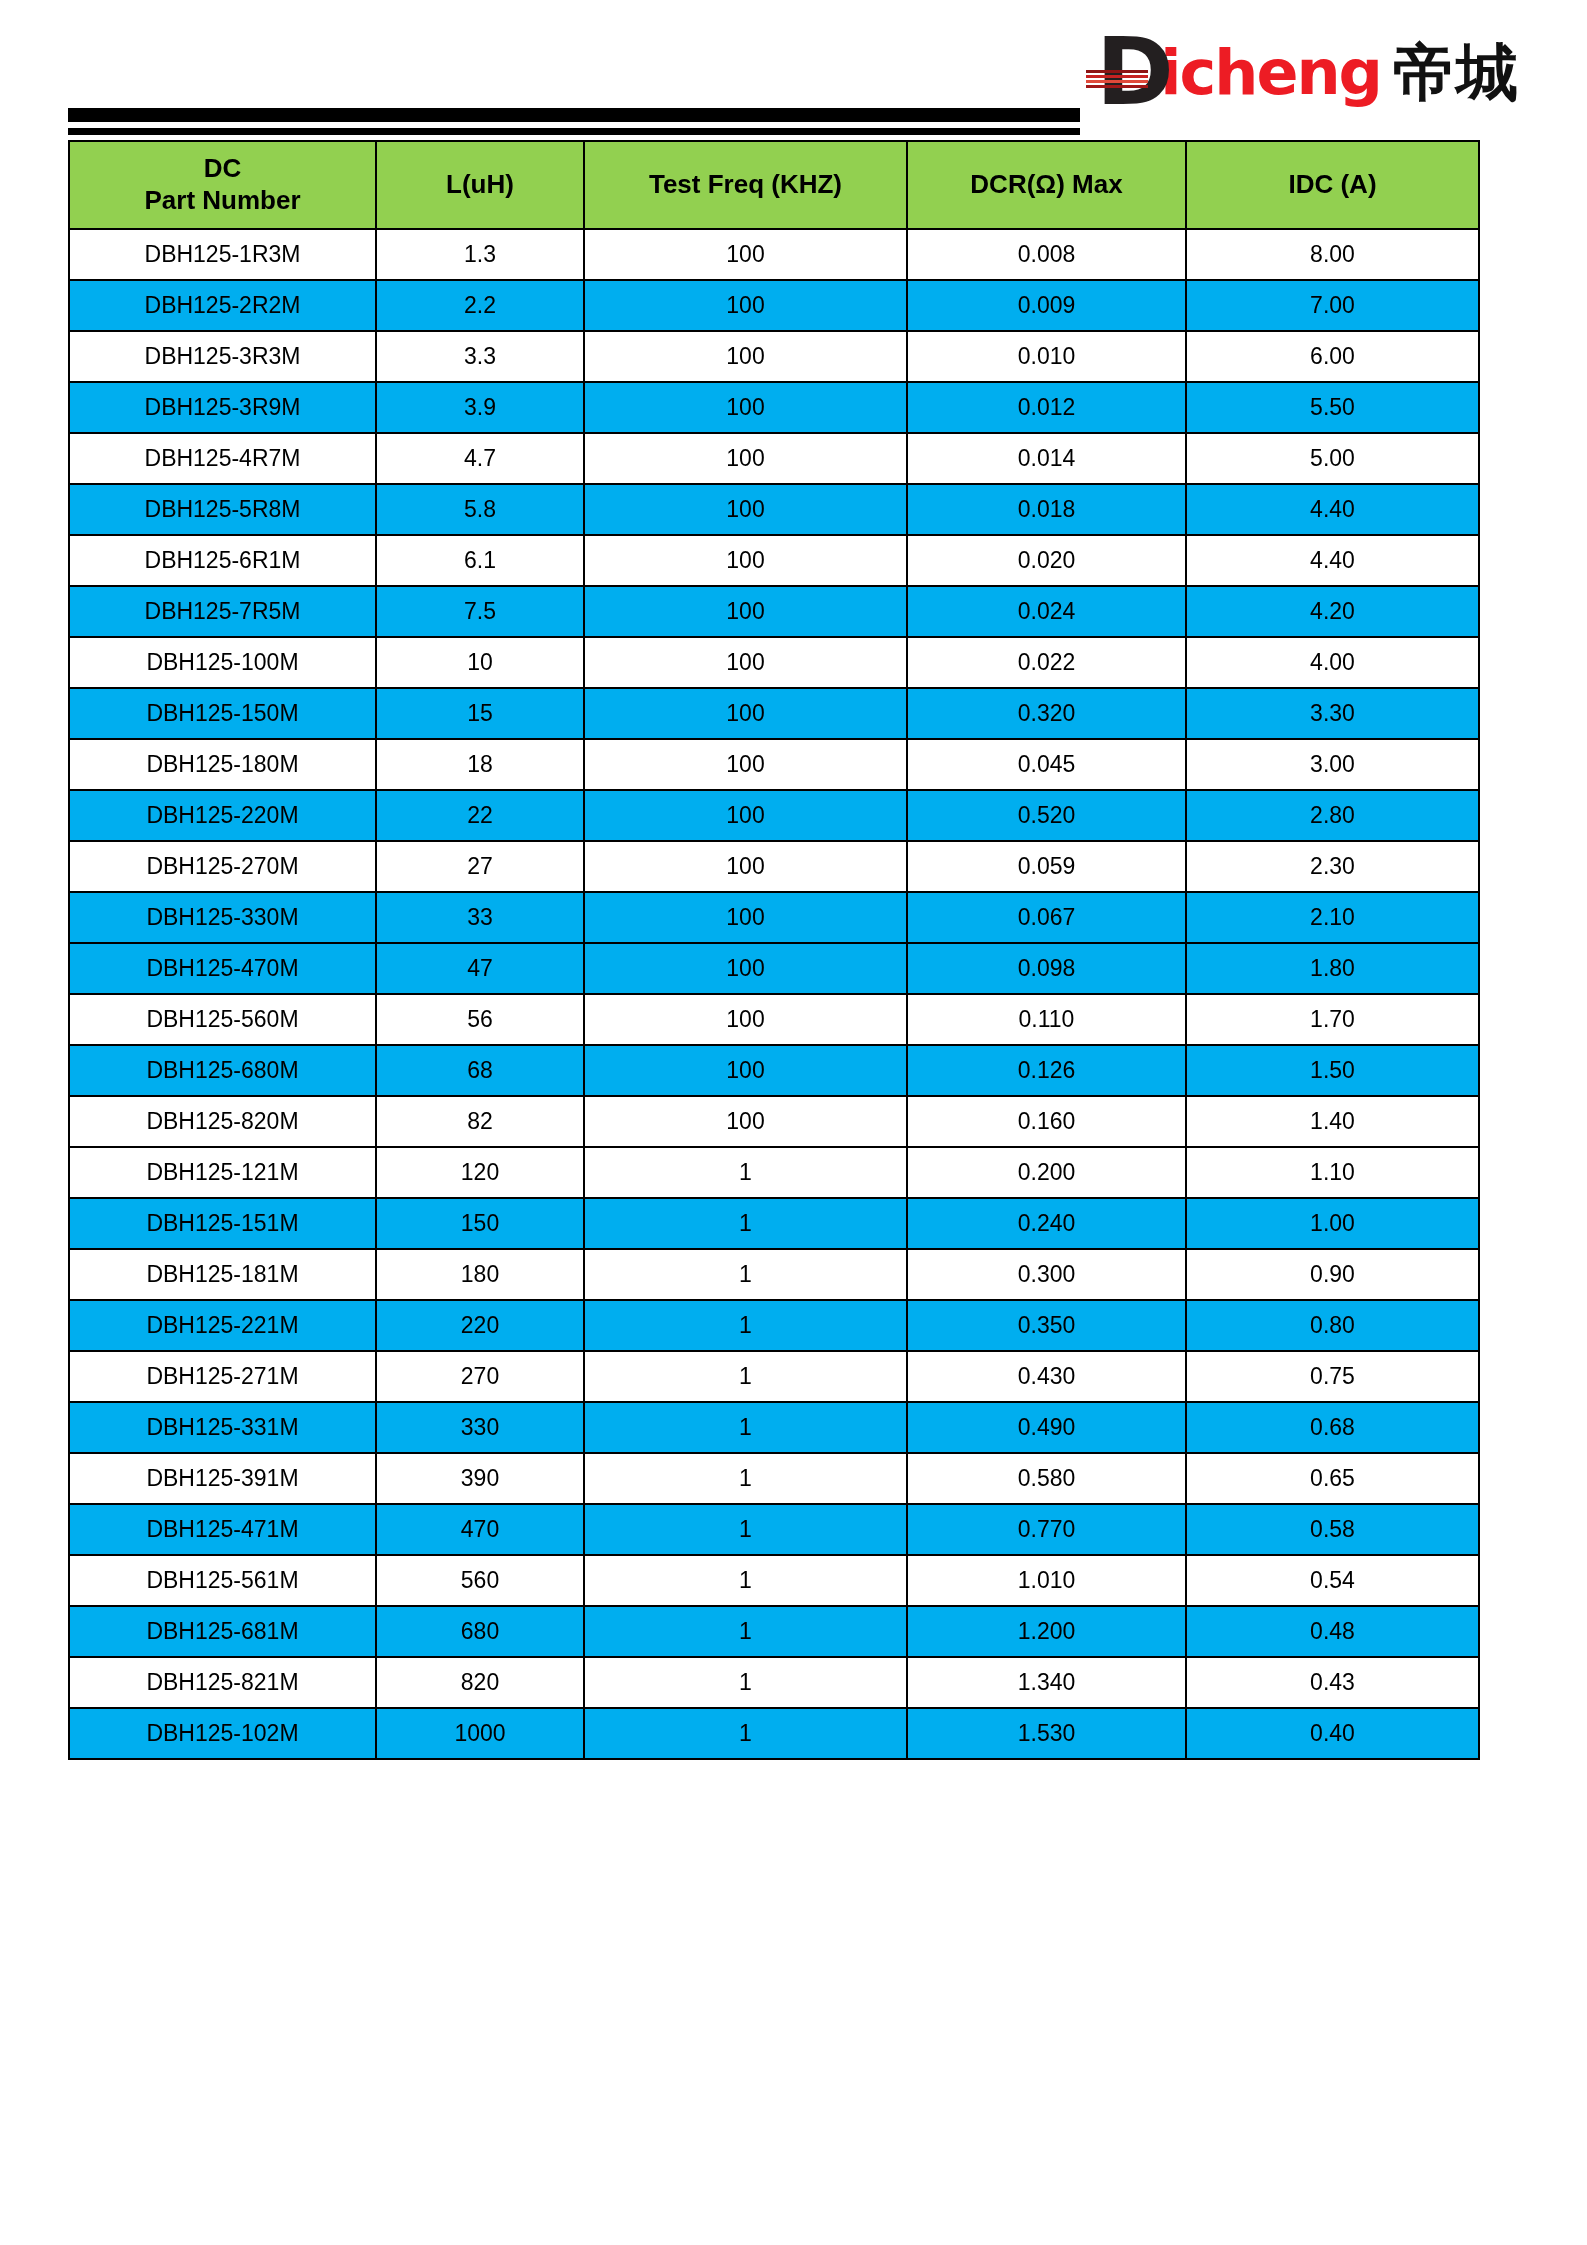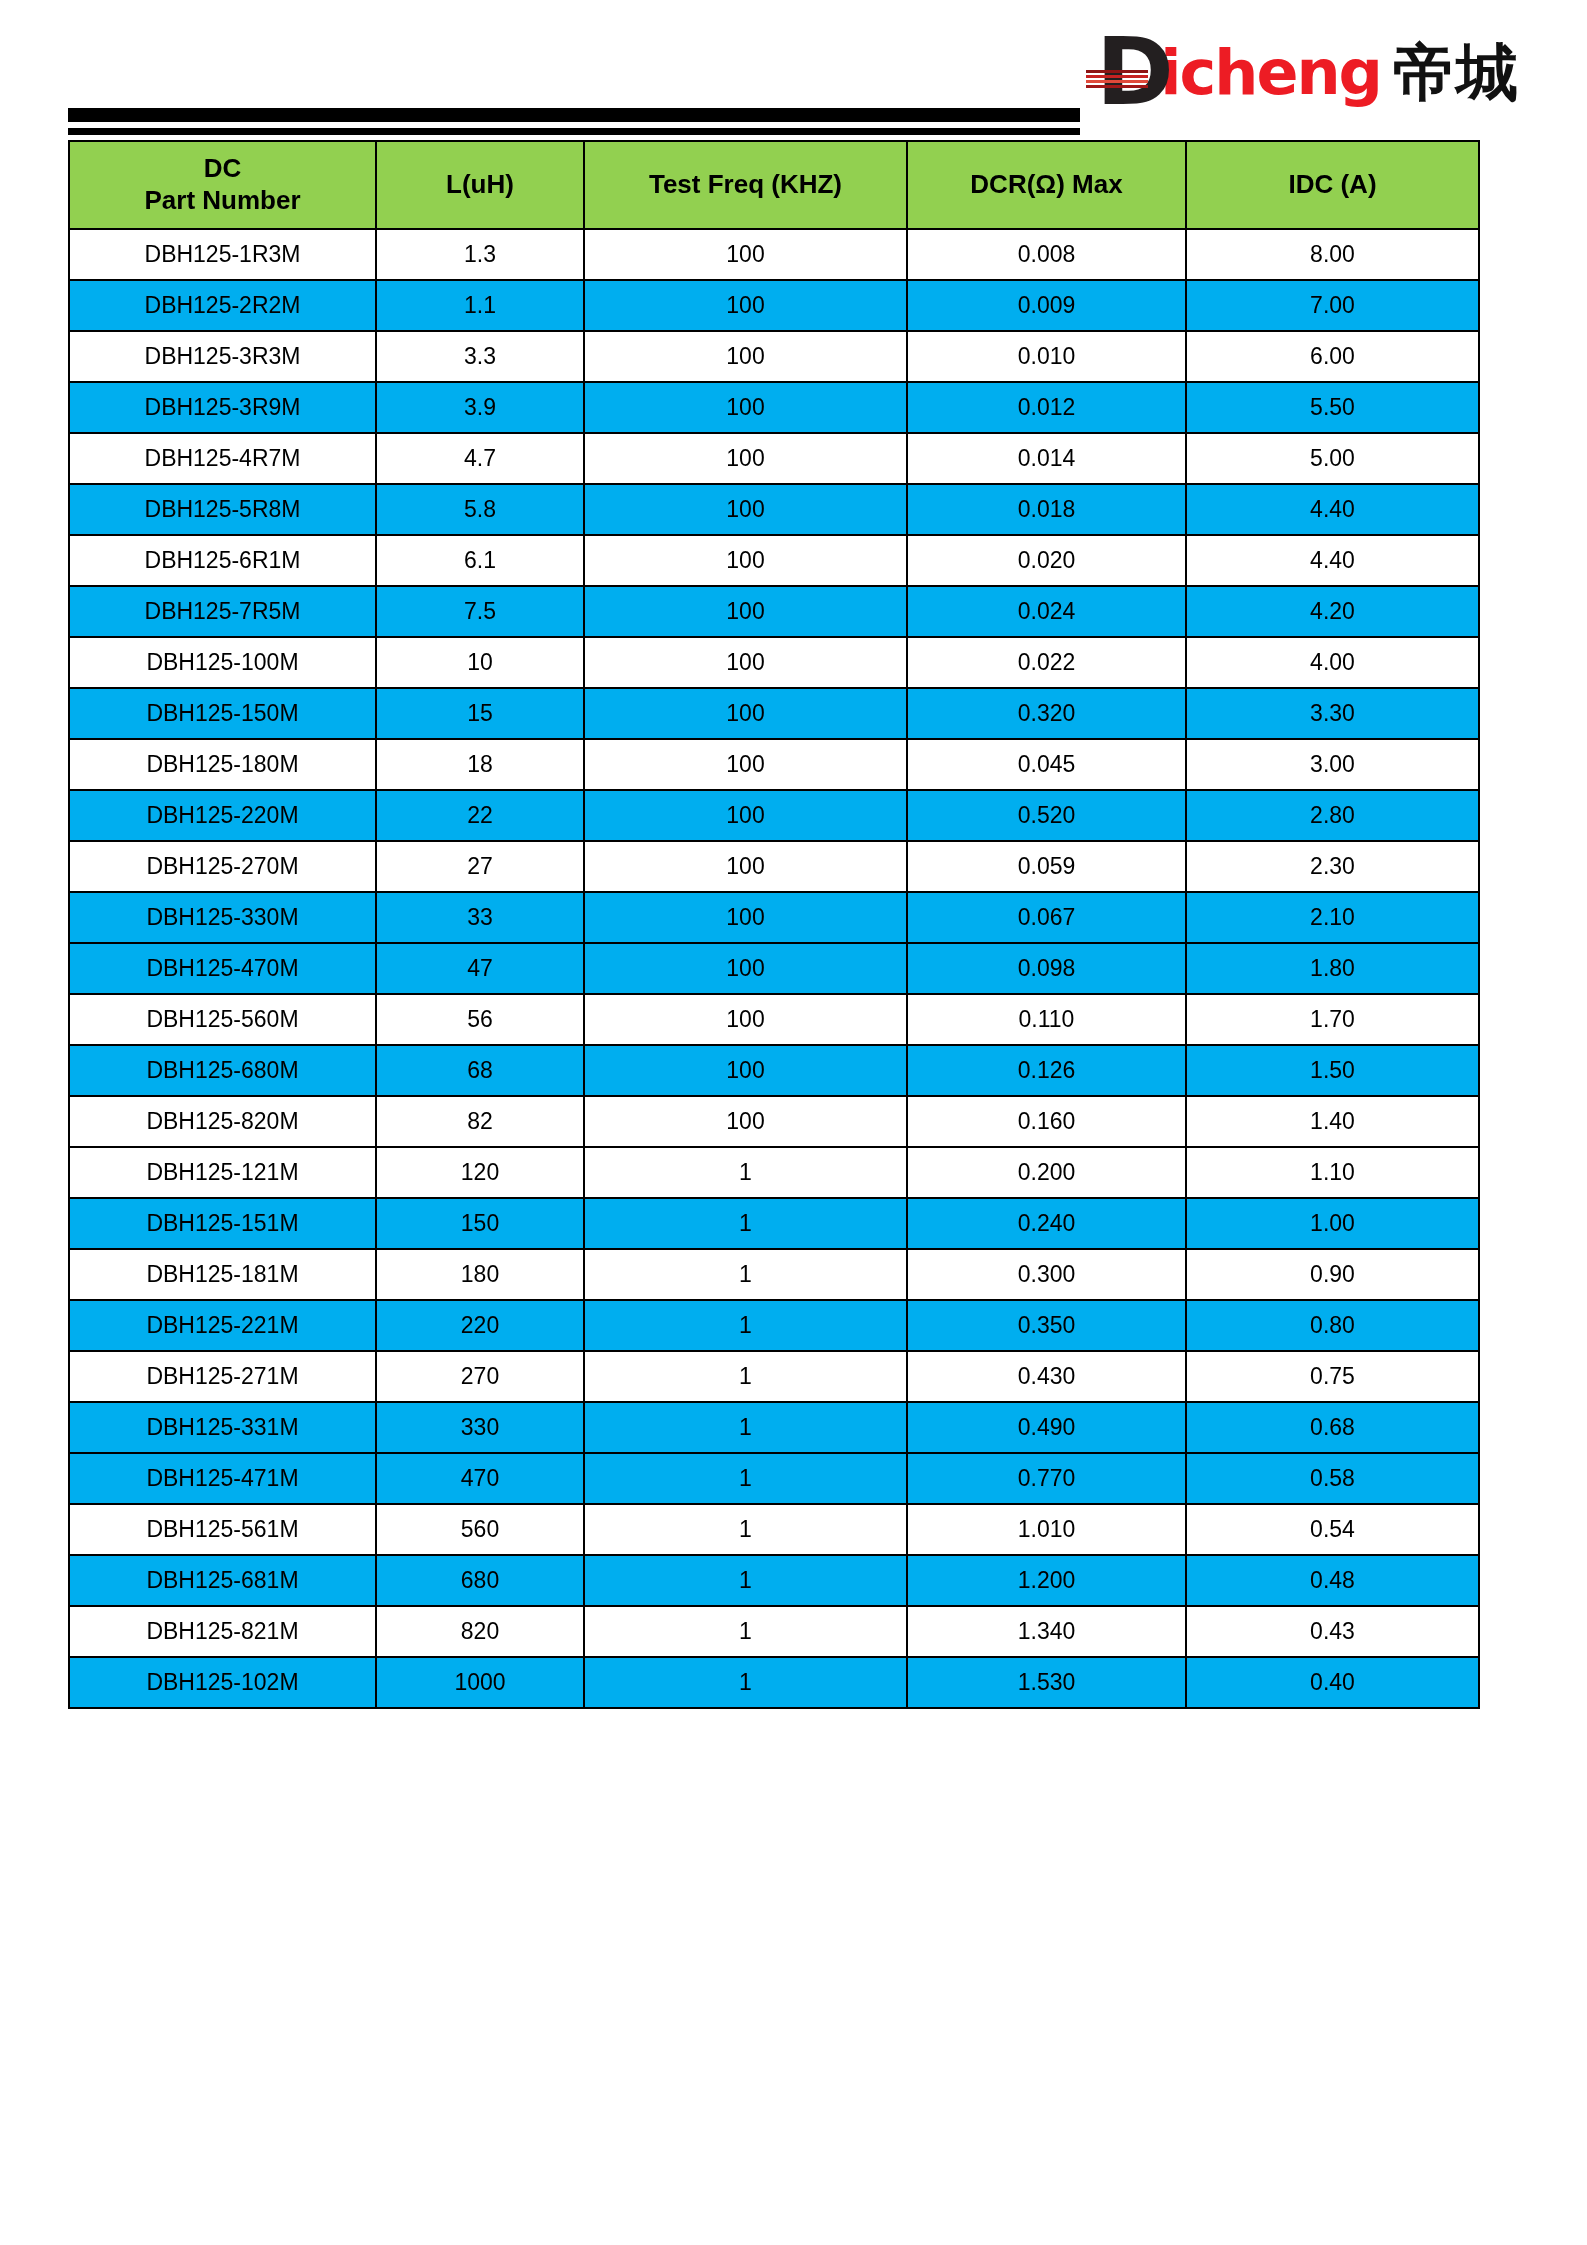--- a/index.html
+++ b/index.html
@@ -206,21 +206,21 @@
       <tbody id="spec-table-body">
           <tr class="row-plain">
             <td>DBH125-1R3M</td>
             <td>1.3</td>
             <td class="cell-freq">100</td>
             <td>0.008</td>
             <td>8.00</td>
           </tr>
           <tr class="row-alt">
             <td>DBH125-2R2M</td>
-            <td>1.1</td>
+            <td>2.2</td>
             <td class="cell-freq">100</td>
             <td>0.009</td>
             <td>7.00</td>
           </tr>
           <tr class="row-plain">
             <td>DBH125-3R3M</td>
             <td>3.3</td>
             <td class="cell-freq">100</td>
             <td>0.010</td>
             <td>6.00</td>
@@ -364,20 +364,27 @@
             <td class="cell-freq">1</td>
             <td>0.430</td>
             <td>0.75</td>
           </tr>
           <tr class="row-alt">
             <td>DBH125-331M</td>
             <td>330</td>
             <td class="cell-freq">1</td>
             <td>0.490</td>
             <td>0.68</td>
+          </tr>
+          <tr class="row-plain">
+            <td>DBH125-391M</td>
+            <td>390</td>
+            <td class="cell-freq">1</td>
+            <td>0.580</td>
+            <td>0.65</td>
           </tr>
           <tr class="row-alt">
             <td>DBH125-471M</td>
             <td>470</td>
             <td class="cell-freq">1</td>
             <td>0.770</td>
             <td>0.58</td>
           </tr>
           <tr class="row-plain">
             <td>DBH125-561M</td>

